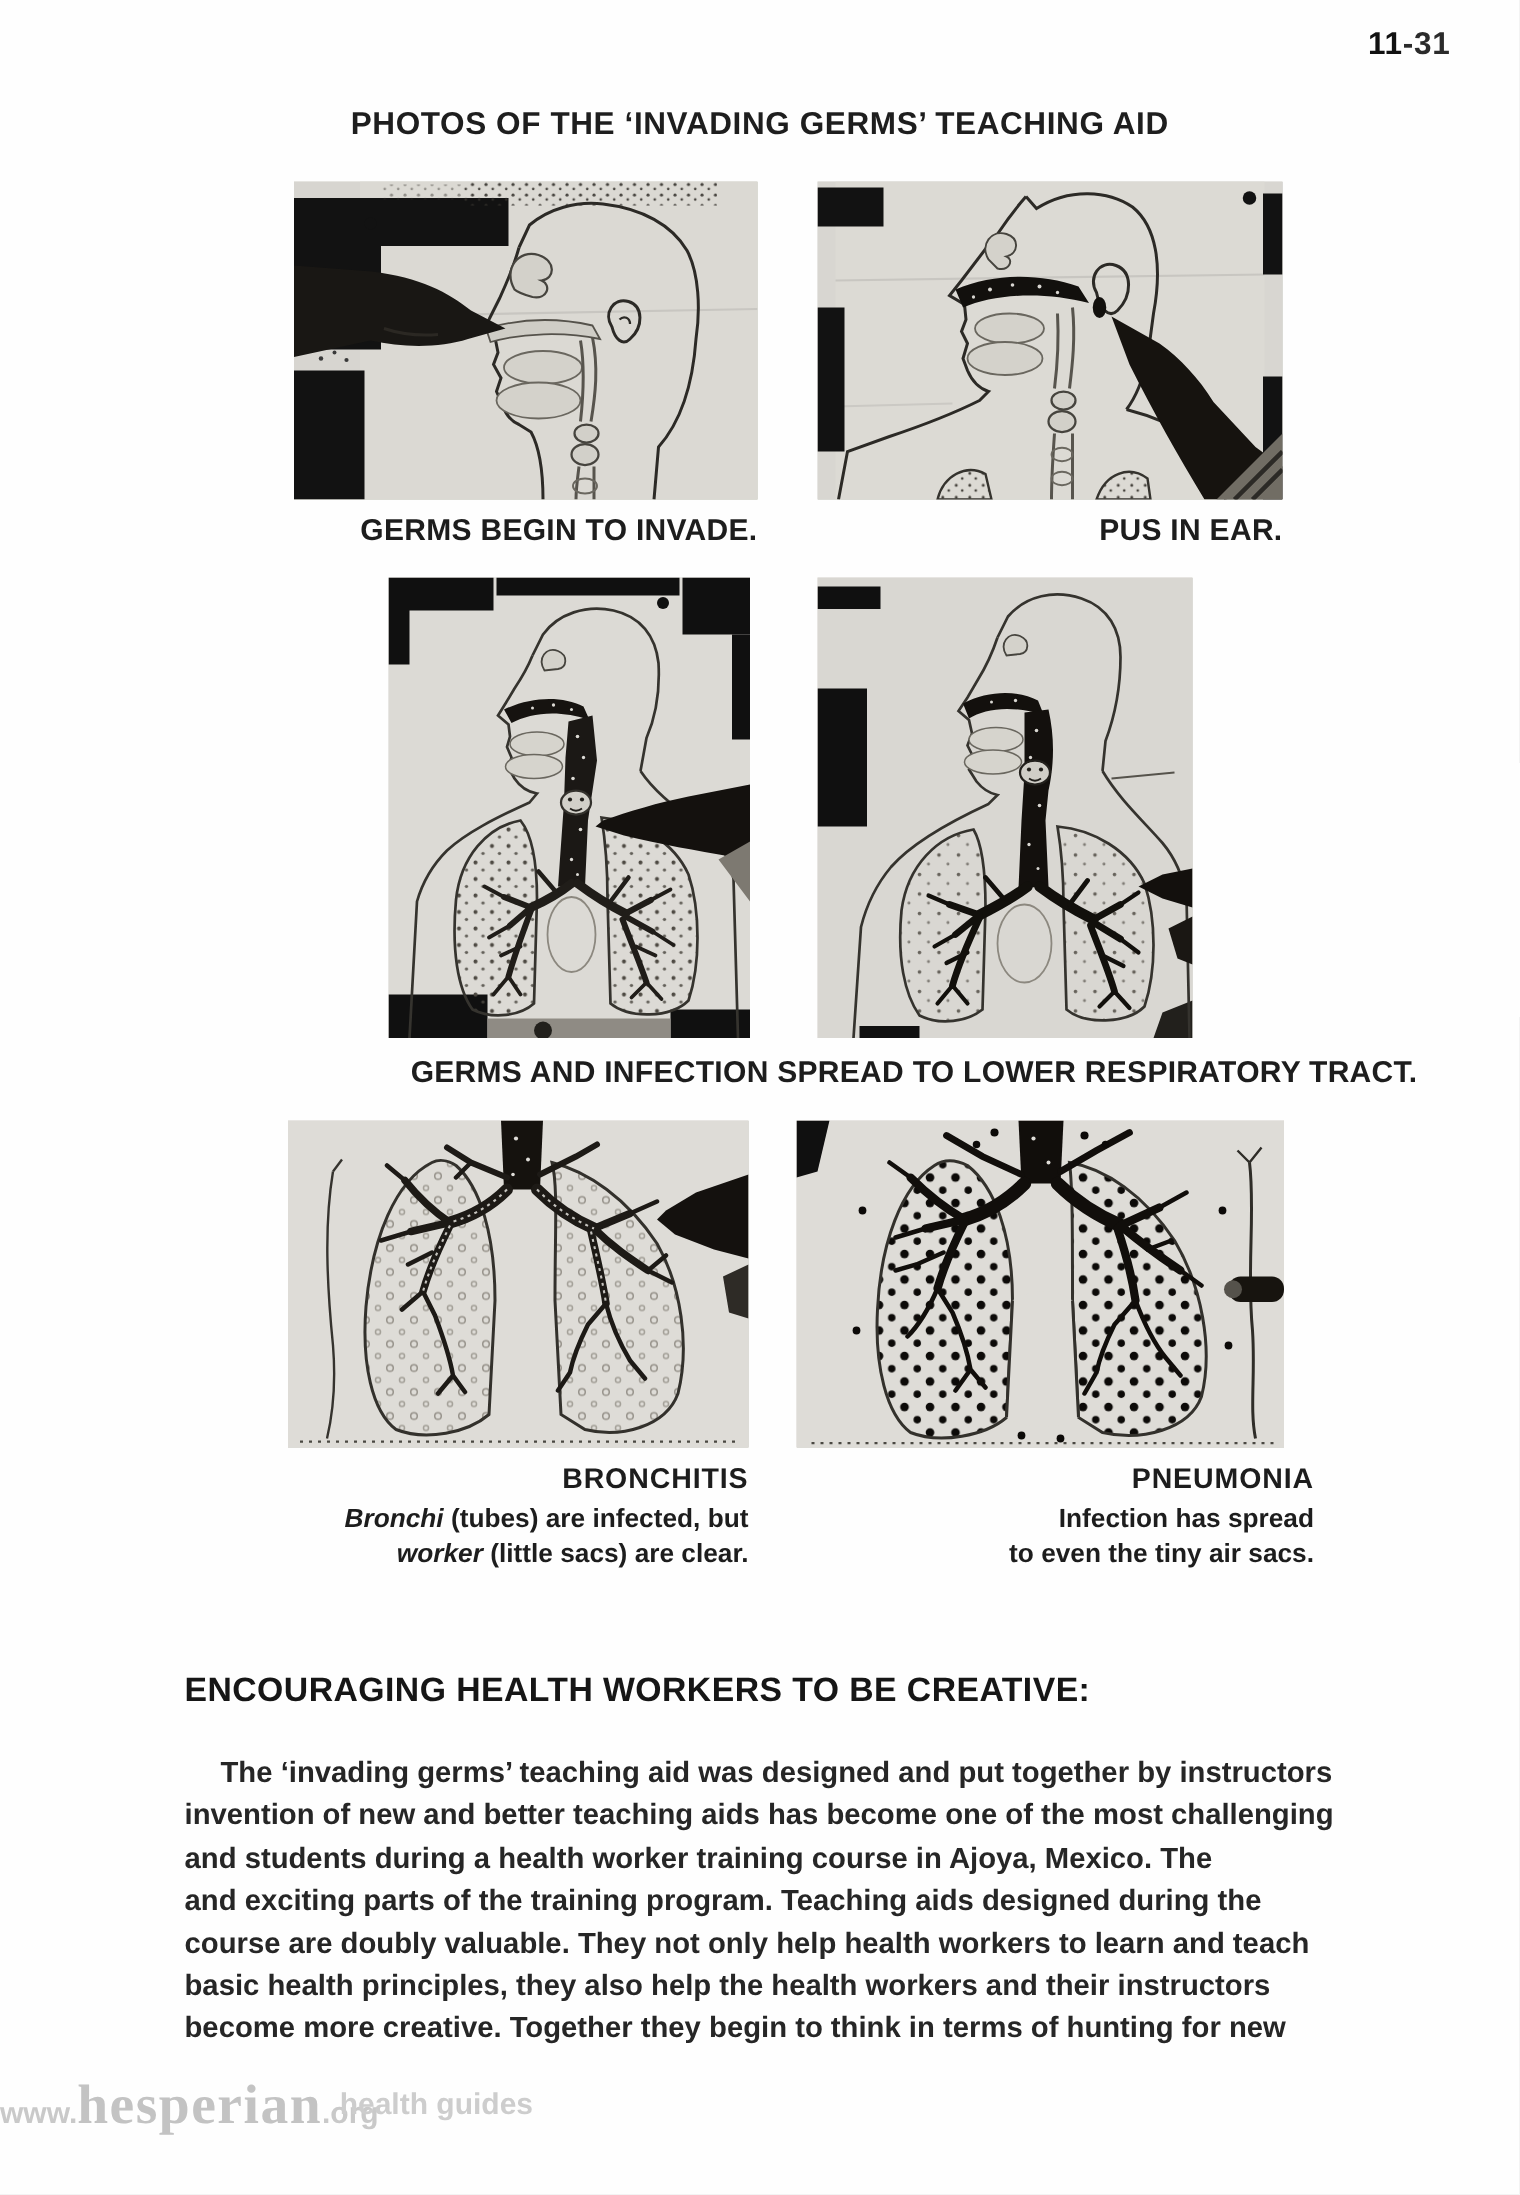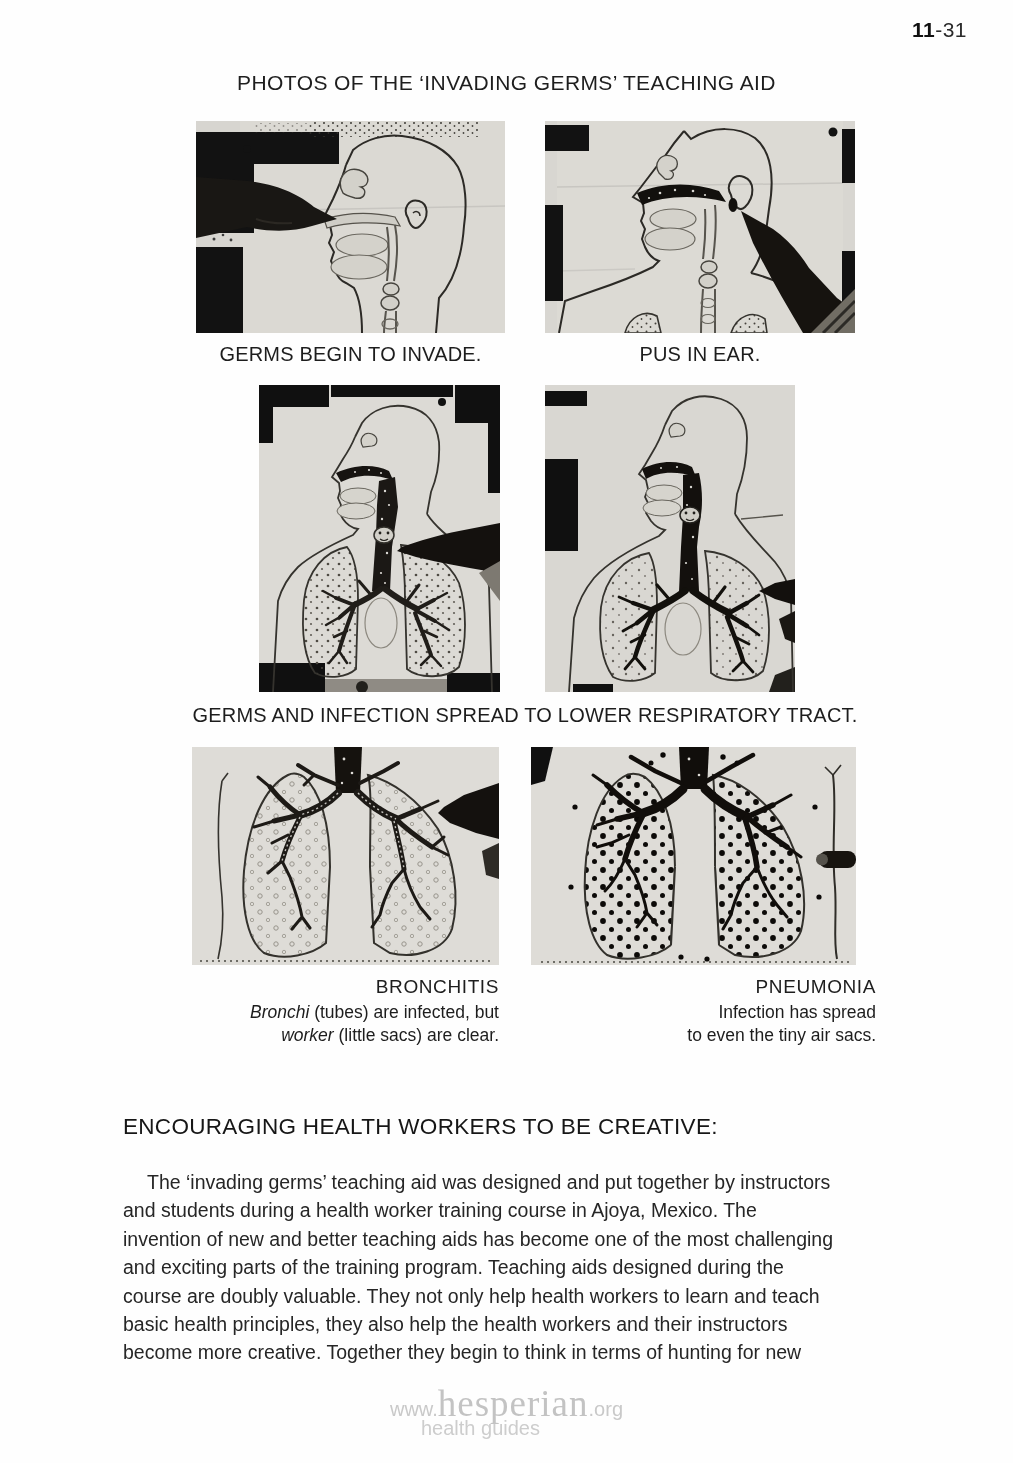--- a/index.html
+++ b/index.html
@@ -1,36 +1,36 @@
 <!DOCTYPE html>
 <html><head>
 <meta charset="utf-8">
 <style>
   html,body{margin:0;padding:0;background:#e9e9e9;}
   .page{
     position:relative;width:1013px;height:1463px;margin:0 auto;
     background:#fefefe;overflow:hidden;
     font-family:"Liberation Sans",sans-serif;color:#232323;
   }
-  .abs{position:absolute;}
+  .abs{position:absolute;font-weight:bold;}
   .pageno{top:18px;right:46px;font-size:21px;color:#2b2b2b;letter-spacing:.5px;}
   .pageno b{color:#111;}
   .title{top:71px;left:0;width:1013px;text-align:center;font-size:21px;letter-spacing:.4px;color:#1e1e1e;}
   .photo{position:absolute;background:#d7d5d0;box-shadow:0 0 0 1px #cfcdc8 inset;}
   .photo svg{display:block;width:100%;height:100%;}
-  .cap{font-size:20px;letter-spacing:.2px;color:#1d1d1d;text-align:center;}
+  .cap{font-size:20px;letter-spacing:.2px;color:#1d1d1d;text-align:right;}
   .capblock{text-align:right;color:#1d1d1d;line-height:23.5px;font-size:17.5px;}
   .capblock .captitle{font-size:19px;letter-spacing:.6px;display:block;margin-bottom:2px;}
   .capblock i{font-style:italic;}
   .heading{top:1114px;left:123px;font-size:22.5px;letter-spacing:.3px;color:#161616;}
   .para{top:1168px;left:123px;width:835px;font-size:19.5px;line-height:28.4px;color:#262626;}
   .para .ln{white-space:nowrap;}
   .para .indent{text-indent:24px;}
   .para b{color:#101010;}
-  .footer{top:1389px;left:0;width:1013px;display:flex;flex-direction:column;align-items:center;}
+  .footer{top:1389px;left:0;width:1013px;display:flex;flex-direction:row;align-items:center;}
   .brandline{display:flex;align-items:baseline;color:#c6c6c6;}
   .brand-www,.brand-org{font-size:20px;color:#c9c9c9;}
   .brand-name{font-family:"Liberation Serif",serif;font-size:37px;color:#c3c3c3;letter-spacing:1px;line-height:30px;}
   .brand-tag{font-size:20px;color:#cdcdcd;margin-top:-4px;transform:translateX(-26px);}
 </style>
 </head>
 <body>
 
 <div class="page">
 
@@ -366,22 +366,22 @@
   <div class="abs heading">ENCOURAGING HEALTH WORKERS TO BE CREATIVE:</div>
 
   <div class="abs capblock" style="left:551px;top:975px;width:325px;">
     <span class="captitle">PNEUMONIA</span>
     <span>Infection has spread</span><br>
     <span>to even the tiny air sacs.</span>
   </div>
 
   <div class="abs para">
     <div class="ln indent">The ‘invading germs’ teaching aid was designed and put together by instructors</div>
+    <div class="ln">invention of new and better teaching aids has become one of the most challenging</div>
     <div class="ln">and students during a health worker training course in Ajoya, Mexico. The</div>
-    <div class="ln">invention of new and better teaching aids has become one of the most challenging</div>
     <div class="ln">and exciting parts of the training program. Teaching aids designed during the</div>
     <div class="ln">course are doubly valuable. They not only help health workers to learn and teach</div>
     <div class="ln">basic health principles, they also help the health workers and their instructors</div>
     <div class="ln">become more creative. Together they begin to think in terms of hunting for new</div>
   </div>
 
   <div class="abs footer">
     <div class="brandline">
       <span class="brand-www">www.</span>
         <span class="brand-name">hesperian</span>

